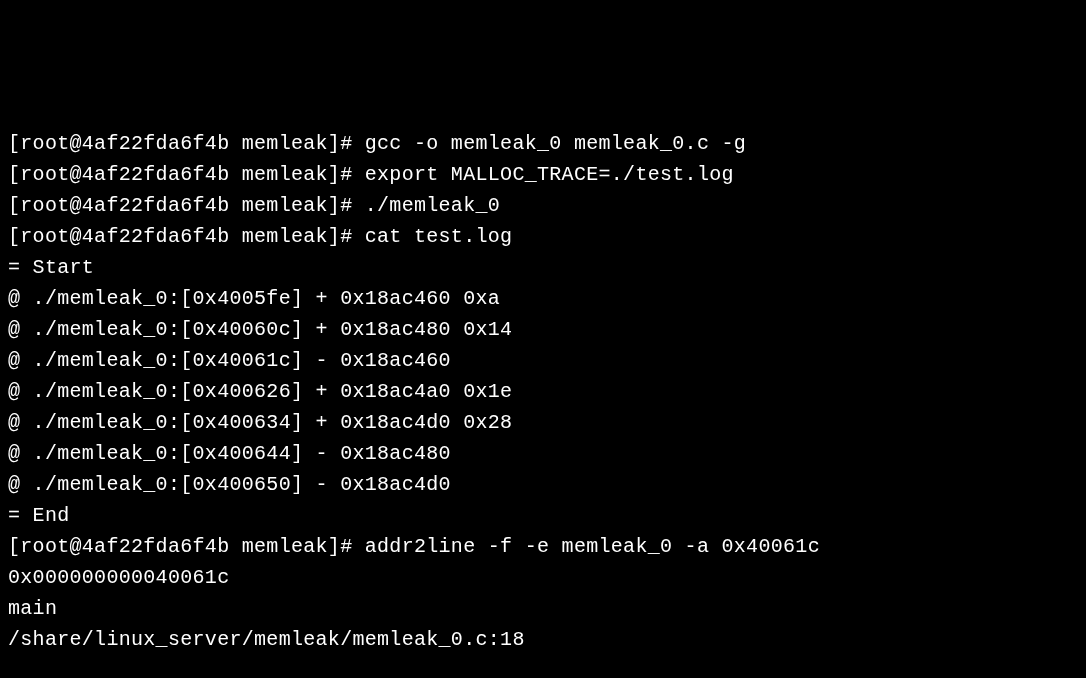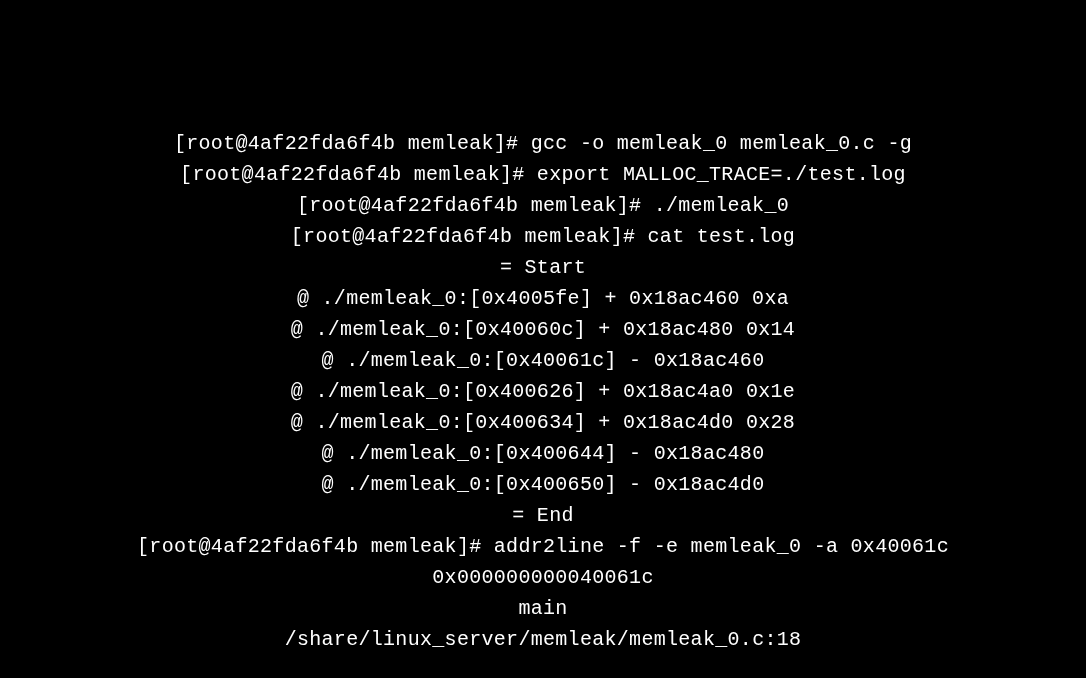--- a/index.html
+++ b/index.html
@@ -1,19 +1,18 @@
 <!DOCTYPE html>
 <html><head>
   <meta charset="utf-8">
   <style>
     * {
       margin: 0;
       padding: 0;
       box-sizing: border-box;
-      text-align: center;
     }
     body {
       background-color: #000000;
       color: #ffffff;
       font-family: "Consolas", "Courier New", monospace;
       font-size: 20px;
       line-height: 1.55;
       padding: 4px 8px;
       width: 1086px;
       height: 678px;

